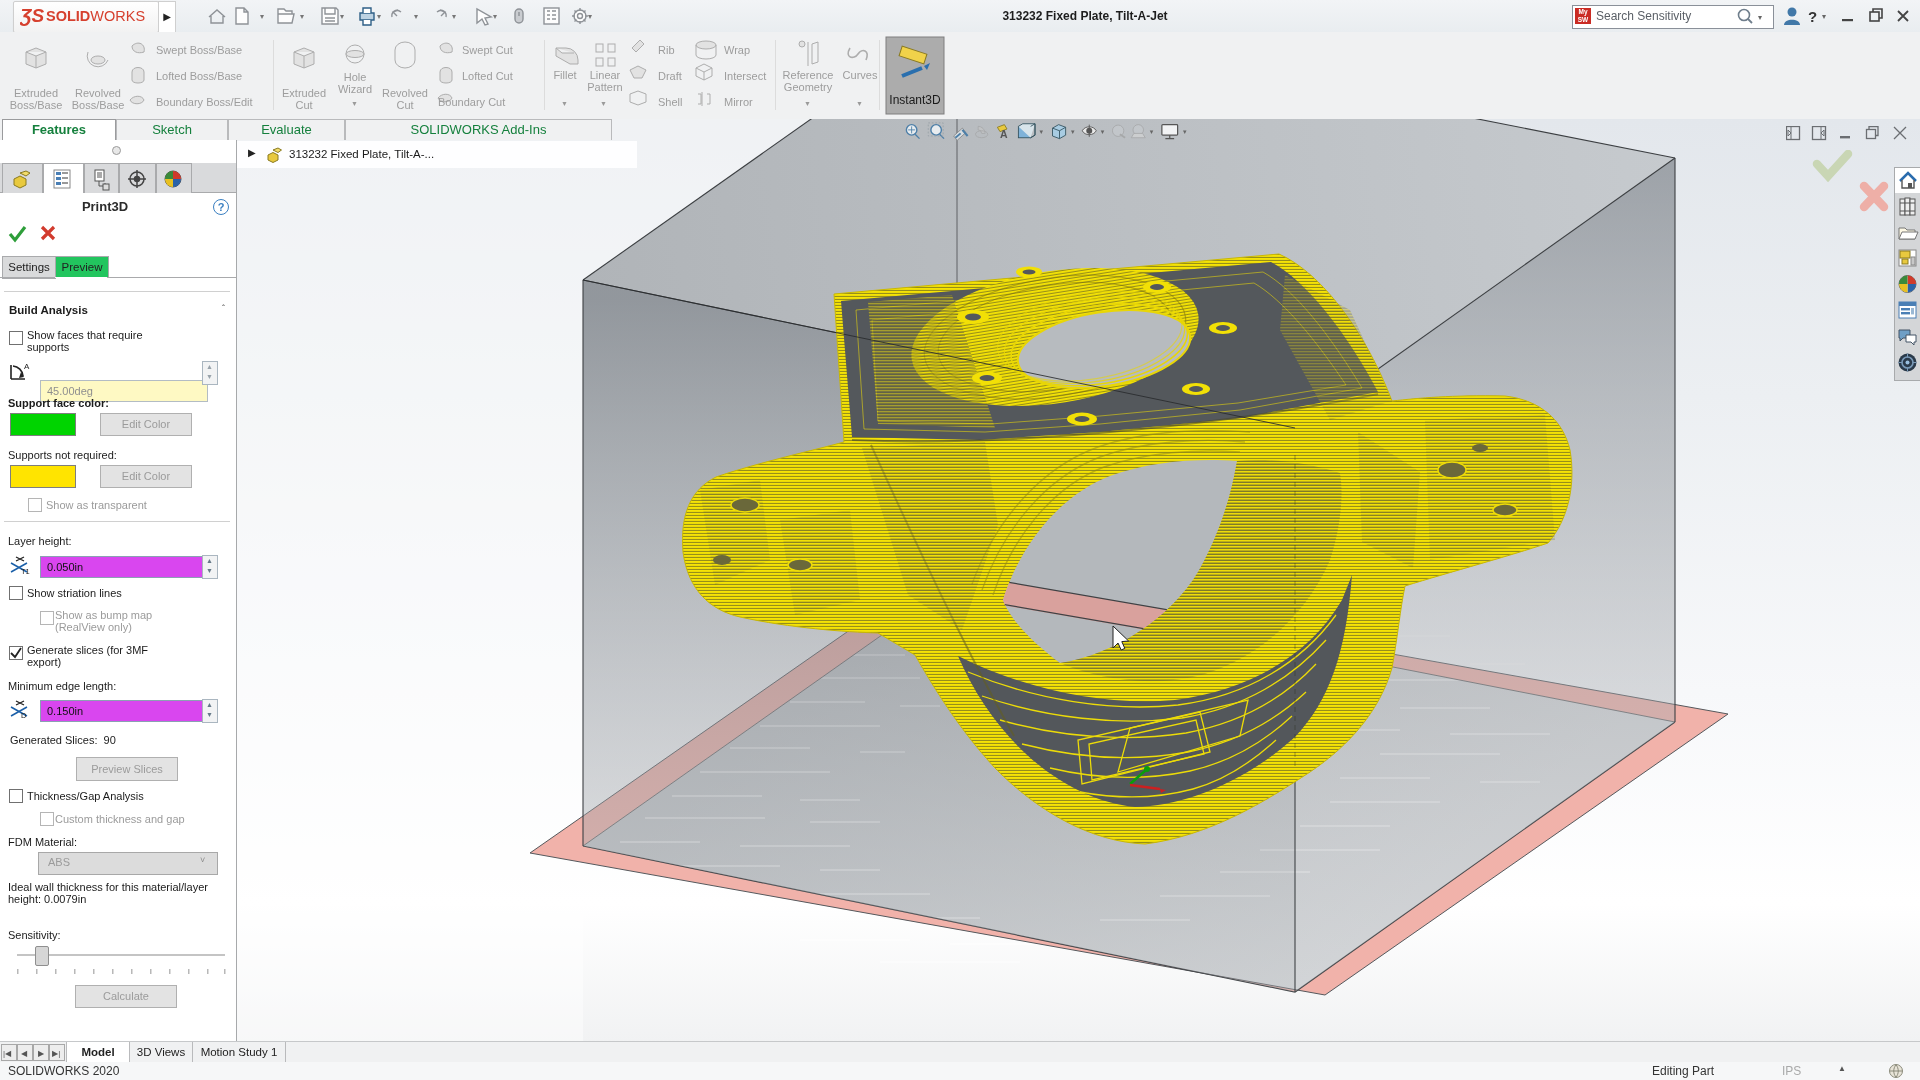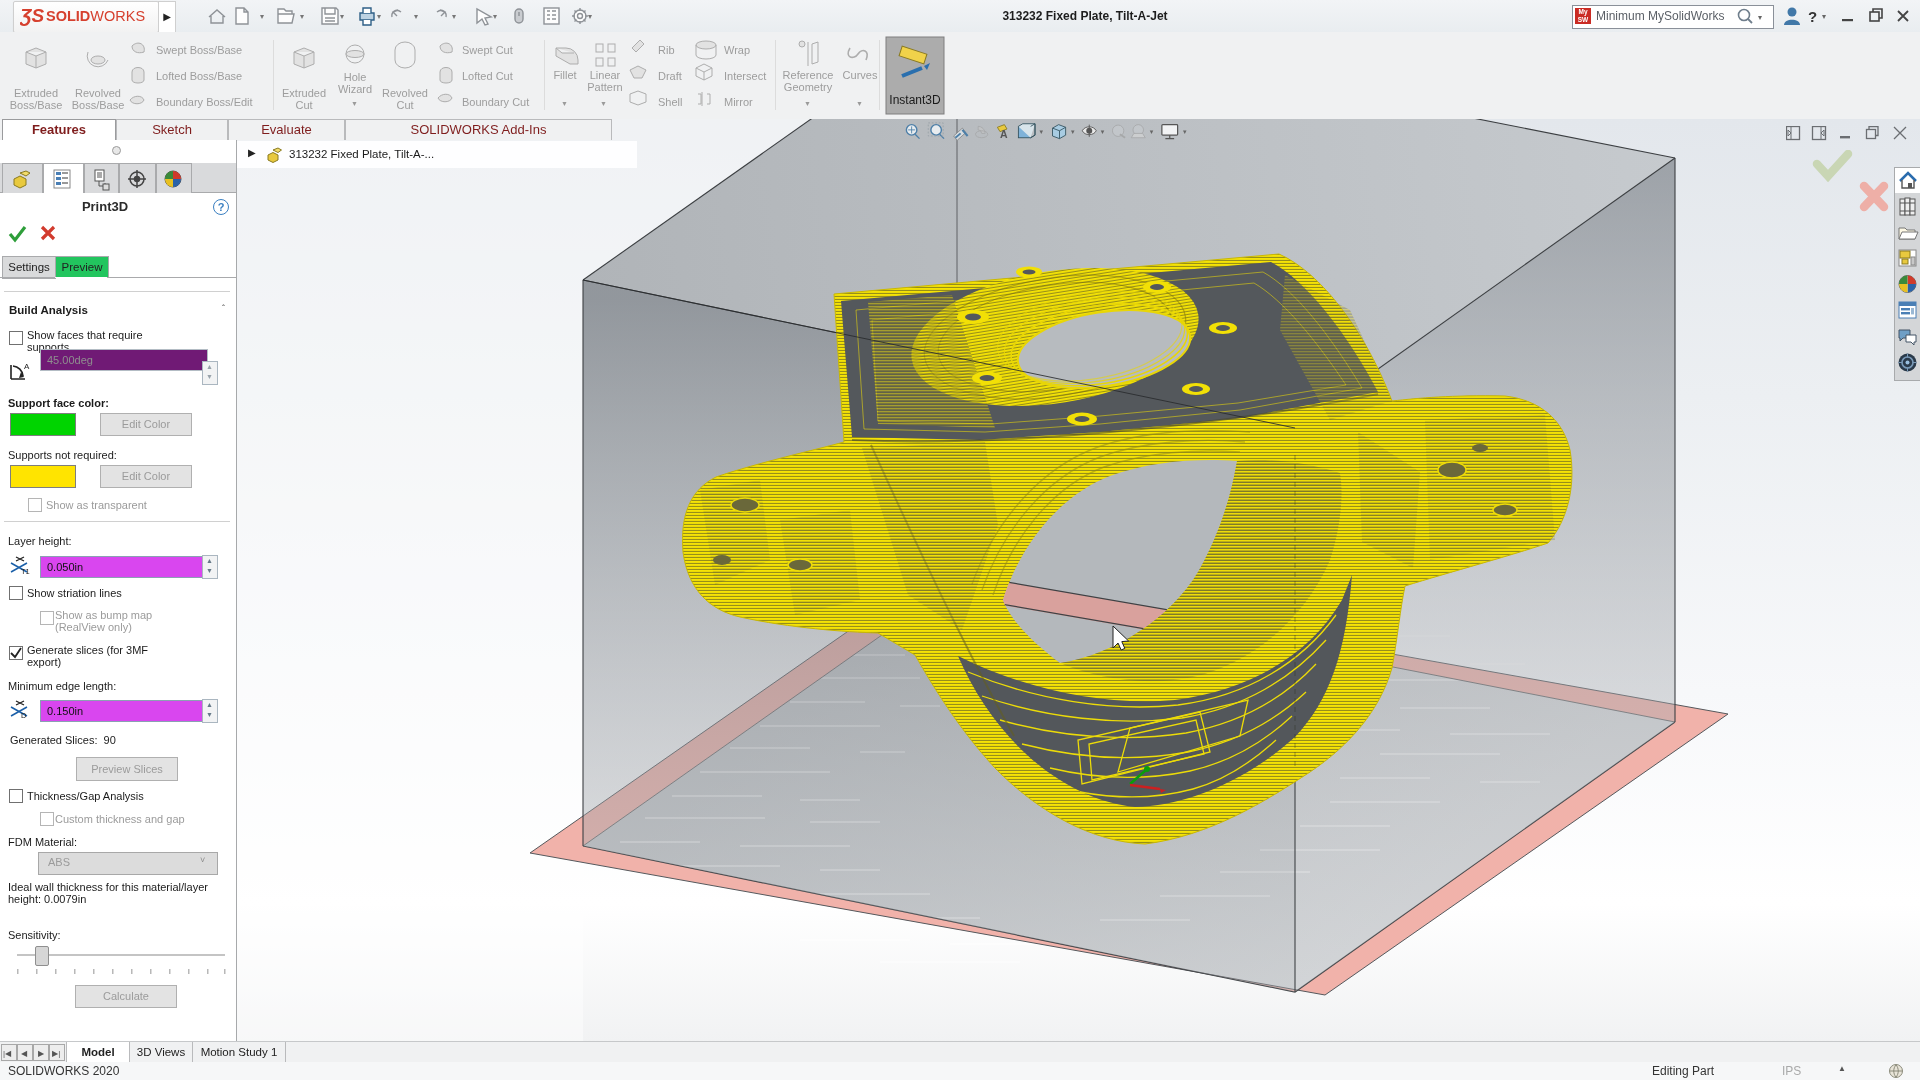--- a/index.html
+++ b/index.html
@@ -8,21 +8,21 @@
   #titlebar{left:0;top:0;width:1920px;height:32px;background:linear-gradient(#f2f4f6,#e9edf0);border-bottom:1px solid #d8dadc;}
   #logobox{left:13px;top:1px;width:144px;height:30px;background:linear-gradient(#ffffff,#f2f2f2);border:1px solid #cfcfcf;border-radius:2px;box-shadow:1px 1px 2px rgba(0,0,0,.18);}
   #title{left:860px;top:9px;width:450px;text-align:center;font-size:12px;font-weight:bold;color:#1d1d1d;}
   #searchbox{left:1572px;top:5px;width:200px;height:22px;background:#fff;border:1px solid #8a9099;}
   
   #ribbon{left:0;top:32px;width:1920px;height:87px;background:#f0f1f2;border-bottom:1px solid #c9cbcd;}
   .rlbl{position:absolute;font-size:11px;color:#9d9d9d;text-align:center;white-space:nowrap;}
   .rcaret{position:absolute;font-size:7px;color:#9a9a9a;}
   
   #tabrow{left:0;top:119px;width:612px;height:21px;background:#f0f1f2;z-index:30;}
-  .rtab{position:absolute;top:0;height:20px;line-height:20px;text-align:center;font-size:13px;color:#7f1d1d;background:#f0f1f2;border:1px solid #b9babc;border-bottom:none;}
+  .rtab{position:absolute;top:0;height:20px;line-height:20px;text-align:center;font-size:13px;color:#15803d;background:#f0f1f2;border:1px solid #b9babc;border-bottom:none;}
   .rtab.active{background:#fff;font-weight:bold;border-color:#9a9b9d;}
   
   #panel{left:0;top:119px;width:236px;height:923px;background:#fff;}
   #panel .lbl{position:absolute;font-size:11px;color:#1b1b1b;}
   #panel .dis{color:#9b9b9b;}
   .cb{position:absolute;width:12px;height:12px;border:1px solid #707070;background:#fff;}
   .cb.dis{border-color:#b5b5b5;}
   .btn{position:absolute;background:#e3e3e3;border:1px solid #b0b0b0;color:#9b9b9b;font-size:11px;text-align:center;}
   .inp{position:absolute;height:20px;border:1px solid #8ba0b3;background:#d946ef;font-size:11px;color:#111;}
   .spin{position:absolute;width:14px;height:22px;border:1px solid #aab6c0;background:#f2f3f4;}
@@ -88,21 +88,21 @@
       <text x="172" y="15">▾</text>
       <text x="209" y="15">▾</text>
       <text x="247" y="15">▾</text>
       <text x="288" y="15">▾</text>
       <text x="383" y="15">▾</text>
  </g>
 </svg>
 
 <div id="searchbox" class="abs"></div>
 <div class="abs" style="left:1575px;top:8px;width:16px;height:16px;background:#ca2b24;color:#fff;font-size:6.5px;line-height:8px;text-align:center;font-weight:bold;">My<br>SW</div>
-<div class="abs" style="left:1596px;top:9px;font-size:12px;color:#5a5f66;">Minimum MySolidWorks</div>
+<div class="abs" style="left:1596px;top:9px;font-size:12px;color:#5a5f66;">Search Sensitivity</div>
 <svg class="abs" style="left:1736px;top:8px;" width="40" height="18">
     <circle cx="8" cy="7" r="5.5" fill="none" stroke="#6f7e8c" stroke-width="1.6"></circle>
     <line x1="12" y1="11" x2="16" y2="15" stroke="#6f7e8c" stroke-width="1.8"></line>
     <text x="22" y="12" font-size="8" fill="#666">▾</text>
   </svg>
 <svg class="abs" style="left:1782px;top:6px;" width="140" height="22">
  <circle cx="10" cy="6" r="4.5" fill="#4178a8"></circle>
     <path d="M2,19 c0,-7 16,-7 16,0 z" fill="#4178a8"></path>
  <text x="26" y="16" font-size="15" font-weight="bold" fill="#333">?</text>
     <text x="40" y="13" font-size="8" fill="#666">▾</text>
@@ -191,21 +191,21 @@
  <div class="rlbl" style="left:4px;top:55px;width:64px;">Extruded<br>Boss/Base</div>
  <div class="rlbl" style="left:66px;top:55px;width:64px;">Revolved<br>Boss/Base</div>
  <div class="rlbl" style="left:156px;top:12px;">Swept Boss/Base</div>
  <div class="rlbl" style="left:156px;top:38px;">Lofted Boss/Base</div>
  <div class="rlbl" style="left:156px;top:64px;">Boundary Boss/Edit</div>
  <div class="rlbl" style="left:272px;top:55px;width:64px;">Extruded<br>Cut</div>
  <div class="rlbl" style="left:323px;top:39px;width:64px;">Hole<br>Wizard</div>
  <div class="rlbl" style="left:373px;top:55px;width:64px;">Revolved<br>Cut</div>
  <div class="rlbl" style="left:462px;top:12px;">Swept Cut</div>
  <div class="rlbl" style="left:462px;top:38px;">Lofted Cut</div>
- <div class="rlbl" style="left:462px;top:64px;">Boundary Cut</div>
+ <div class="rlbl" style="left:438px;top:64px;">Boundary Cut</div>
  <div class="rlbl" style="left:540px;top:37px;width:50px;">Fillet</div>
  <div class="rlbl" style="left:575px;top:37px;width:60px;">Linear<br>Pattern</div>
  <div class="rlbl" style="left:658px;top:12px;">Rib</div>
  <div class="rlbl" style="left:658px;top:38px;">Draft</div>
  <div class="rlbl" style="left:658px;top:64px;">Shell</div>
  <div class="rlbl" style="left:724px;top:12px;">Wrap</div>
  <div class="rlbl" style="left:724px;top:38px;">Intersect</div>
  <div class="rlbl" style="left:724px;top:64px;">Mirror</div>
  <div class="rlbl" style="left:778px;top:37px;width:60px;">Reference<br>Geometry</div>
  <div class="rlbl" style="left:835px;top:37px;width:50px;">Curves</div>
@@ -640,21 +640,21 @@
  <div class="lbl" style="left:9px;top:185px;font-weight:bold;font-size:11.5px;">Build Analysis</div>
  <div class="lbl" style="left:222px;top:184px;color:#555;font-size:9px;">ˆ</div>
  <div class="cb" style="left:9px;top:212px;"></div>
  <div class="lbl" style="left:27px;top:210px;width:150px;">Show faces that require supports</div>
  <svg class="abs" style="left:8px;top:242px;" width="24" height="24">
       <path d="M3,18 h14 M3,18 v-14" stroke="#222" stroke-width="1.6" fill="none"></path>
       <path d="M5,5 a11,11 0 0 1 10,10" stroke="#222" stroke-width="1.6" fill="none"></path>
       <path d="M13,11 l3,5 l-5,1 z" fill="#222"></path>
       <text x="16" y="8" font-size="8" fill="#222" font-family="Liberation Sans">A</text>
     </svg>
- <div class="inp" style="left:40px;top:230px;width:160px;background:#701a75;border-color:#b3bcc4;color:#8f8f8f;line-height:20px;padding-left:6px;">45.00deg</div>
+ <div class="inp" style="left:40px;top:261px;width:160px;background:#fef9c3;border-color:#b3bcc4;color:#8f8f8f;line-height:20px;padding-left:6px;">45.00deg</div>
  <div class="spin" style="left:202px;top:242px;">
       <div class="abs" style="left:3px;top:1px;font-size:7px;color:#98a2aa;">▲</div>
       <div class="abs" style="left:3px;top:11px;font-size:7px;color:#98a2aa;">▼</div>
     </div>
  <div class="lbl" style="left:8px;top:278px;font-weight:bold;">Support face color:</div>
  <div class="abs" style="left:10px;top:294px;width:64px;height:21px;background:#00d400;border:1px solid #7e7e7e;"></div>
  <div class="btn" style="left:100px;top:294px;width:90px;height:21px;line-height:21px;">Edit Color</div>
  <div class="lbl" style="left:8px;top:330px;">Supports not required:</div>
  <div class="abs" style="left:10px;top:346px;width:64px;height:21px;background:#ffe400;border:1px solid #7e7e7e;"></div>
  <div class="btn" style="left:100px;top:346px;width:90px;height:21px;line-height:21px;">Edit Color</div>

